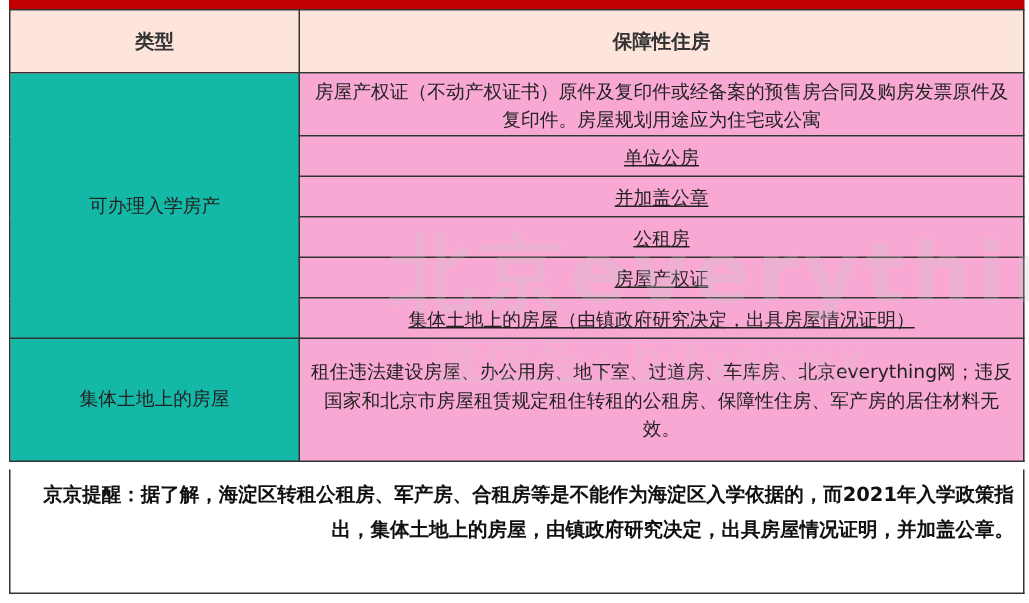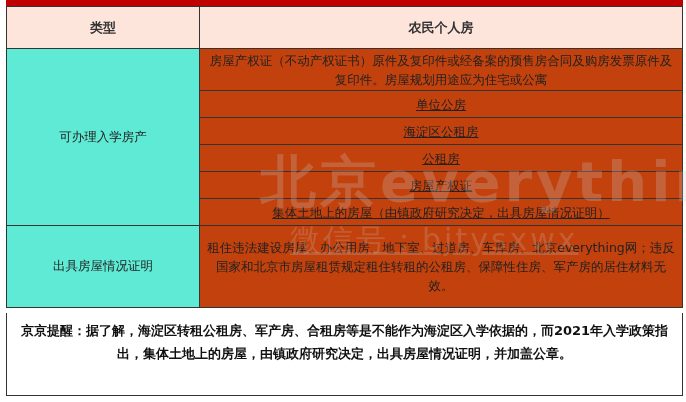--- a/index.html
+++ b/index.html
@@ -4,71 +4,71 @@
 <style>
   html, body { margin:0; padding:0; background:#ffffff; }
   body { width:686px; height:402px; position:relative; overflow:hidden;
          font-family:"DejaVu Sans","Liberation Sans",sans-serif; color:#222; }
   .wrap { position:absolute; left:6px; top:0; width:677px; height:396px; }
   .redbar { position:absolute; left:0; top:0; width:677px; height:6px; background:#c00000; }
   table.main { position:absolute; left:0; top:6px; width:677px; border-collapse:collapse; table-layout:fixed; }
   table.main td, table.main th { border:1px solid #333; padding:0 6px; font-size:12.5px; text-align:center; vertical-align:middle; }
   table.main th { background:#fde5dc; font-weight:bold; height:41px; font-size:13px; color:#333; }
   .col1 { width:193px; }
-  td.cat { background:#5eead4; }
-  td.req { background:#c2410c; line-height:19px; }
+  td.cat { background:#14b8a6; }
+  td.req { background:#f9a8d4; line-height:19px; }
   .r1 { height:42px; }
   .rs { height:27px;text-decoration:underline; }
   .rbig { height:82px; }
   .note { position:absolute; left:0; top:313px; width:663px; height:70px;
           border:1px solid #333; border-top:none; padding:6px 6px 6px 6px;
-          font-size:13px; font-weight:bold; line-height:23px; color:#111; text-align:center;
+          font-size:13px; font-weight:bold; line-height:23px; color:#111; text-align:right;
           font-family:"DejaVu Sans","Liberation Sans",sans-serif; }
   .watermark { position:absolute; left:260px; top:145px; font-size:56px; font-weight:bold;
                color:rgba(200,200,200,0.25); letter-spacing:4px; pointer-events:none; white-space:nowrap; }
   .wm2 { position:absolute; left:290px; top:220px; font-size:30px; color:rgba(200,200,200,0.22);
          pointer-events:none; white-space:nowrap; letter-spacing:3px;text-decoration:underline; }
 </style>
 </head>
 <body>
 
 <div class="wrap">
   <div class="redbar"></div>
 
   <table class="main">
     <colgroup>
         <col class="col1">
         <col>
       </colgroup>
     <tbody>
         <tr>
       <th>类型</th>
-      <th>农民个人房</th>
+      <th>保障性住房</th>
     </tr>
     <tr class="r1">
       <td class="cat" rowspan="6">可办理入学房产</td>
       <td class="req">房屋产权证（不动产权证书）原件及复印件或经备案的预售房合同及购房发票原件及复印件。房屋规划用途应为住宅或公寓</td>
     </tr>
     <tr class="rs">
       <td class="req">单位公房</td>
     </tr>
     <tr class="rs">
-      <td class="req">海淀区公租房</td>
+      <td class="req">并加盖公章</td>
     </tr>
     <tr class="rs">
       <td class="req">公租房</td>
     </tr>
     <tr class="rs">
       <td class="req">房屋产权证</td>
     </tr>
     <tr class="rs">
       <td class="req">集体土地上的房屋（由镇政府研究决定，出具房屋情况证明）</td>
     </tr>
     <tr class="rbig">
-      <td class="cat">出具房屋情况证明</td>
+      <td class="cat">集体土地上的房屋</td>
       <td class="req">租住违法建设房屋、办公用房、地下室、过道房、车库房、北京everything网；违反国家和北京市房屋租赁规定租住转租的公租房、保障性住房、军产房的居住材料无效。</td>
     </tr>
   </tbody>
     </table>
 
   <div class="note">京京提醒：据了解，海淀区转租公租房、军产房、合租房等是不能作为海淀区入学依据的，而2021年入学政策指出，集体土地上的房屋，由镇政府研究决定，出具房屋情况证明，并加盖公章。</div>
 </div>
 
 <div class="watermark">北京everything网</div>
 <div class="wm2">微信号：bjtysxwx</div>

